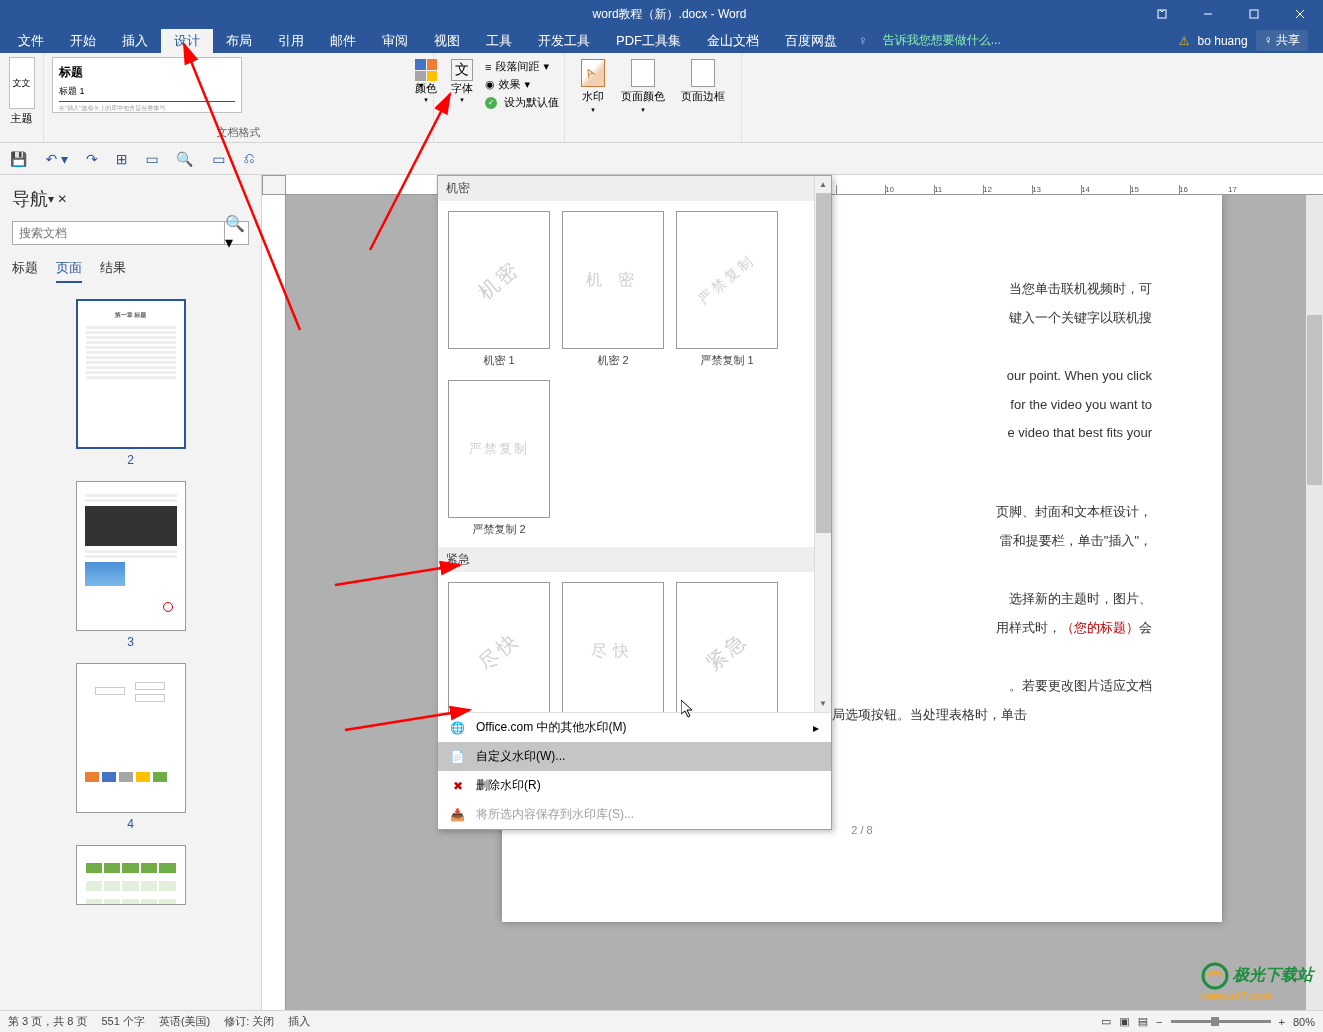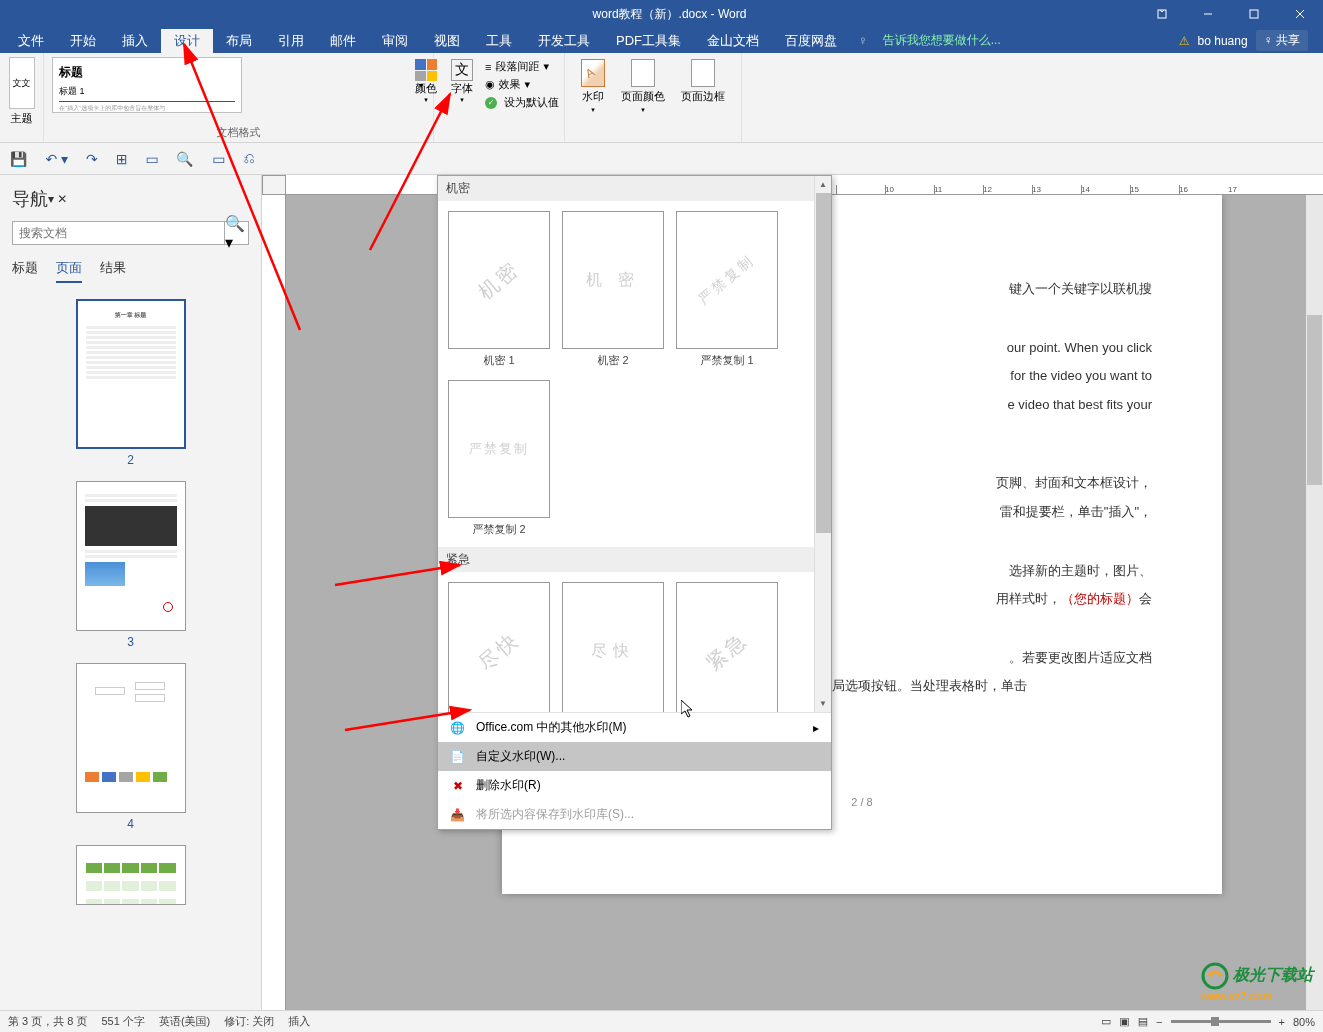--- a/index.html
+++ b/index.html
@@ -327,20 +327,21 @@
           <span>13</span>
         <span>14</span>
           <span>15</span>
           <span>16</span>
           <span>17</span>
       </div>
     </div>
     <div class="ruler-v"></div>
 
     <div class="doc-page">
+      <div style="text-align:right;">当您单击联机视频时，可</div>
       <div style="text-align:right;">键入一个关键字以联机搜</div>
       <div style="height:30px;"></div>
       <div style="text-align:right;">our point. When you click</div>
       <div style="text-align:right;">for the video you want to</div>
       <div style="text-align:right;">e video that best fits your</div>
       <div style="height:50px;"></div>
       <div style="text-align:right;">页脚、封面和文本框设计，</div>
       <div style="text-align:right;">雷和提要栏，单击"插入"，</div>
       <div style="height:30px;"></div>
       <div style="text-align:right;">选择新的主题时，图片、</div>

